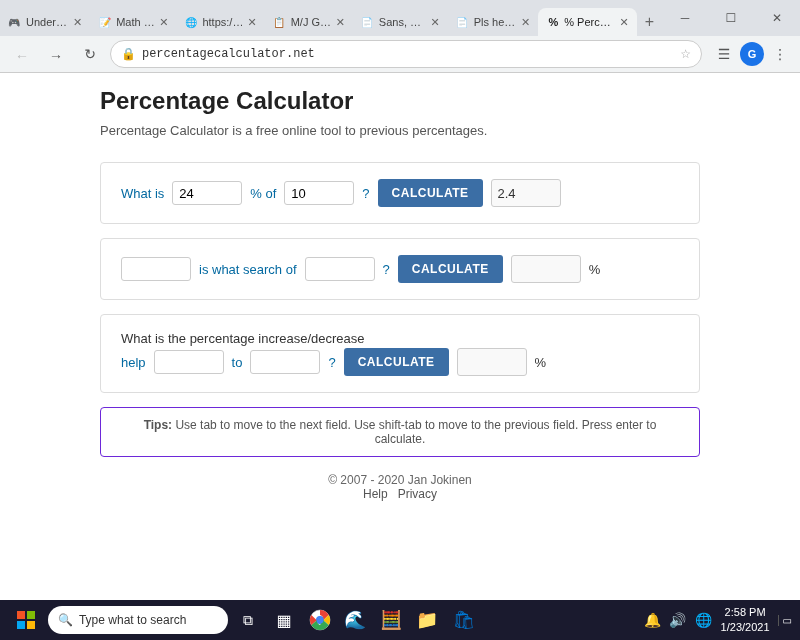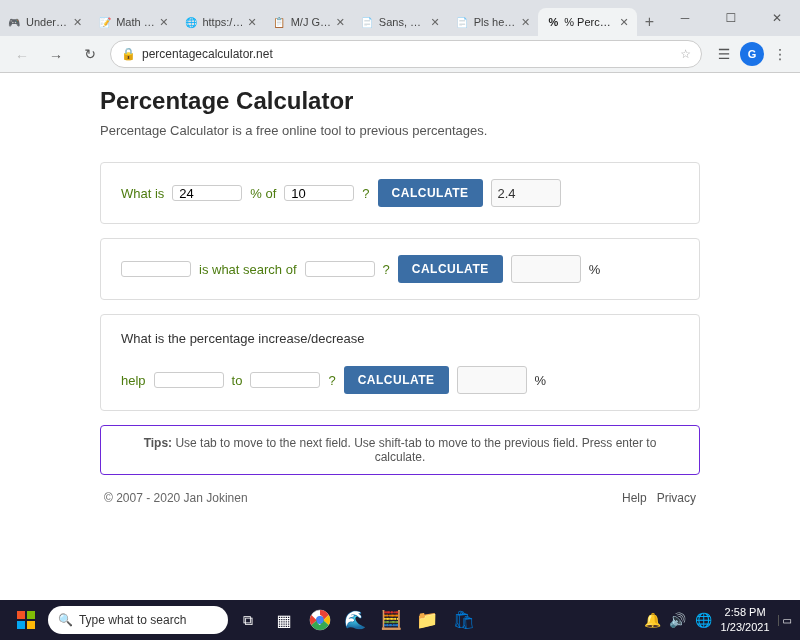--- a/index.html
+++ b/index.html
@@ -94,21 +94,21 @@
       background: #fff;
       border: 1px solid #ccc;
       border-radius: 14px;
       display: flex;
       align-items: center;
       padding: 0 10px;
       gap: 6px;
       font-size: 12px;
       color: #333;
     }
-    .address-text { flex: 1; }
+    .address-text { flex: 1; font-family: Liberation Mono, monospace; }
     .chrome-icons {
       display: flex;
       align-items: center;
       gap: 4px;
       margin-left: 4px;
     }
     .chrome-icon {
       width: 24px;
       height: 24px;
       display: flex;
@@ -146,25 +146,25 @@
       background: #fff;
     }
     .calc-row {
       display: flex;
       align-items: center;
       gap: 8px;
       flex-wrap: wrap;
     }
     .calc-label {
       font-size: 13px;
-      color: #4d7c0f;
+      color: #0369a1;
       white-space: nowrap;
     }
     .calc-input {
-      height: 16px;
+      height: 24px;
       border: 1px solid #ccc;
       border-radius: 3px;
       padding: 0 6px;
       font-size: 13px;
       outline: none;
       width: 70px;
     }
     .calc-btn {
       background: #3b6ea5;
       color: #fff;
@@ -188,41 +188,42 @@
       align-items: center;
       min-width: 70px;
     }
     .percent-sign {
       font-size: 13px;
       color: #333;
     }
     .section-label {
       font-size: 13px;
       color: #333;
-      margin-bottom: 20px;
+      margin-bottom: 2px;
     }
 
     .tips-box {
       border: 1px solid #6d28d9;
       border-radius: 4px;
       padding: 10px 16px;
       text-align: center;
       font-size: 12px;
       color: #555;
       margin-bottom: 16px;
     }
     .tips-bold { font-weight: bold; }
 
     .footer {
       display: flex;
       justify-content: space-between;
       align-items: center;
       font-size: 12px;
       color: #666;
       padding: 0 4px;
+      flex-direction: column;
     }
     .footer-links { display: flex; gap: 10px; }
     .footer-link { color: #555; text-decoration: none; cursor: pointer; }
 
     
     .taskbar {
       position: fixed;
       bottom: 0;
       left: 0;
       width: 800px;

